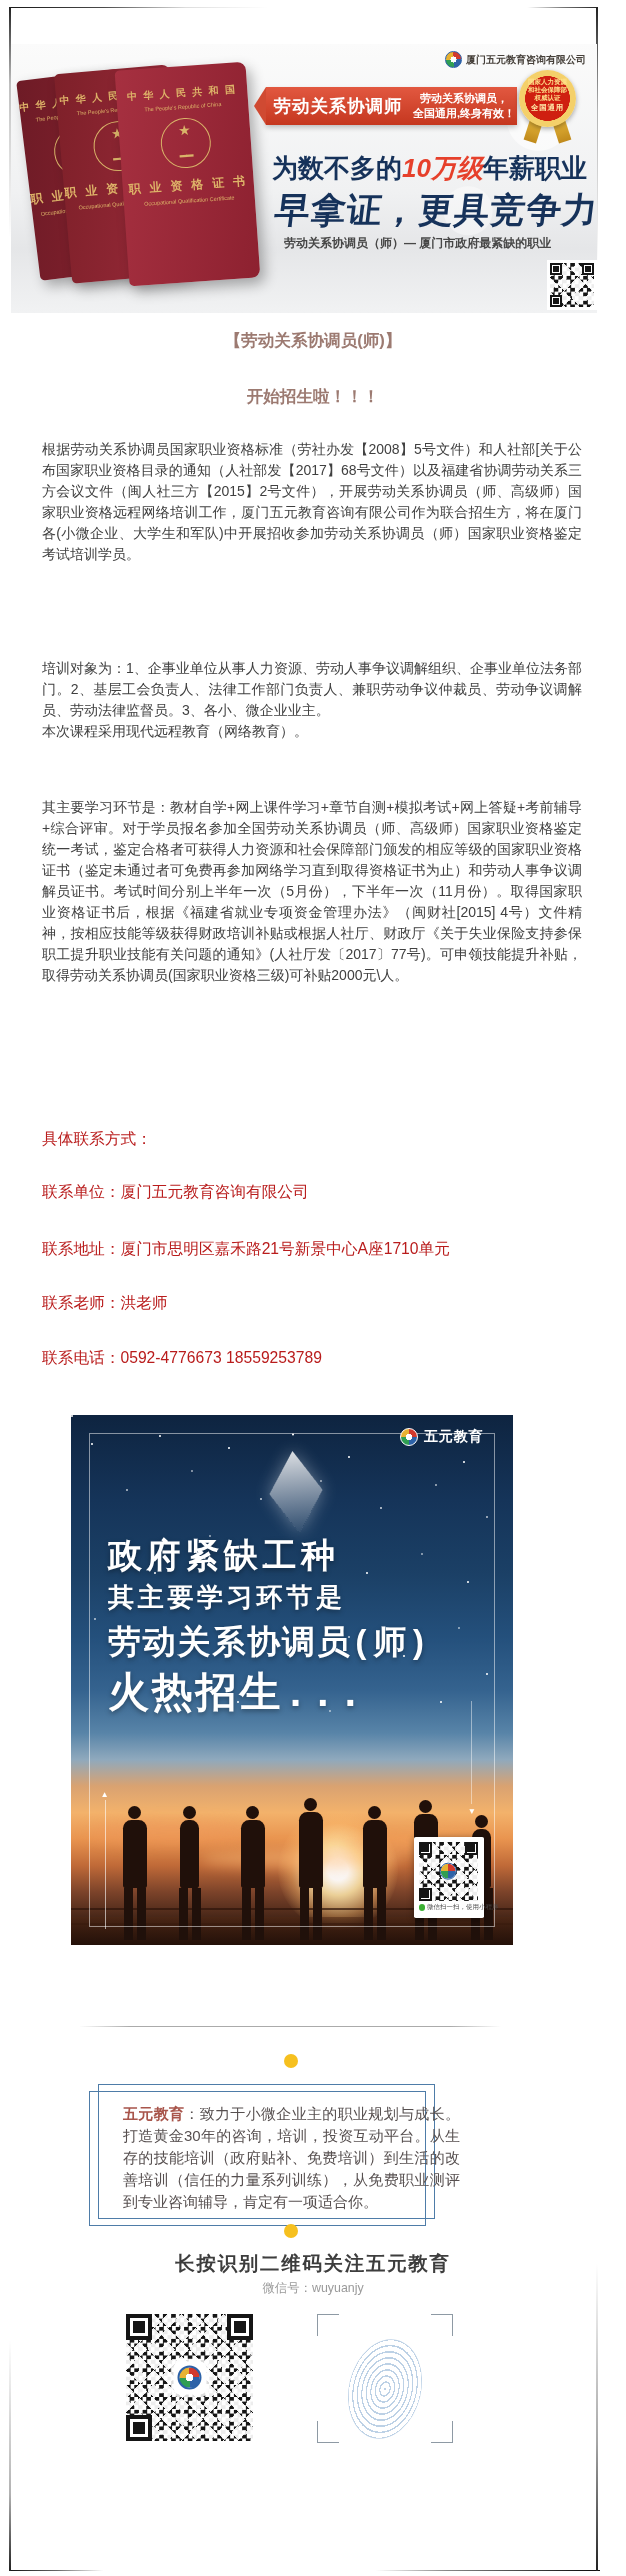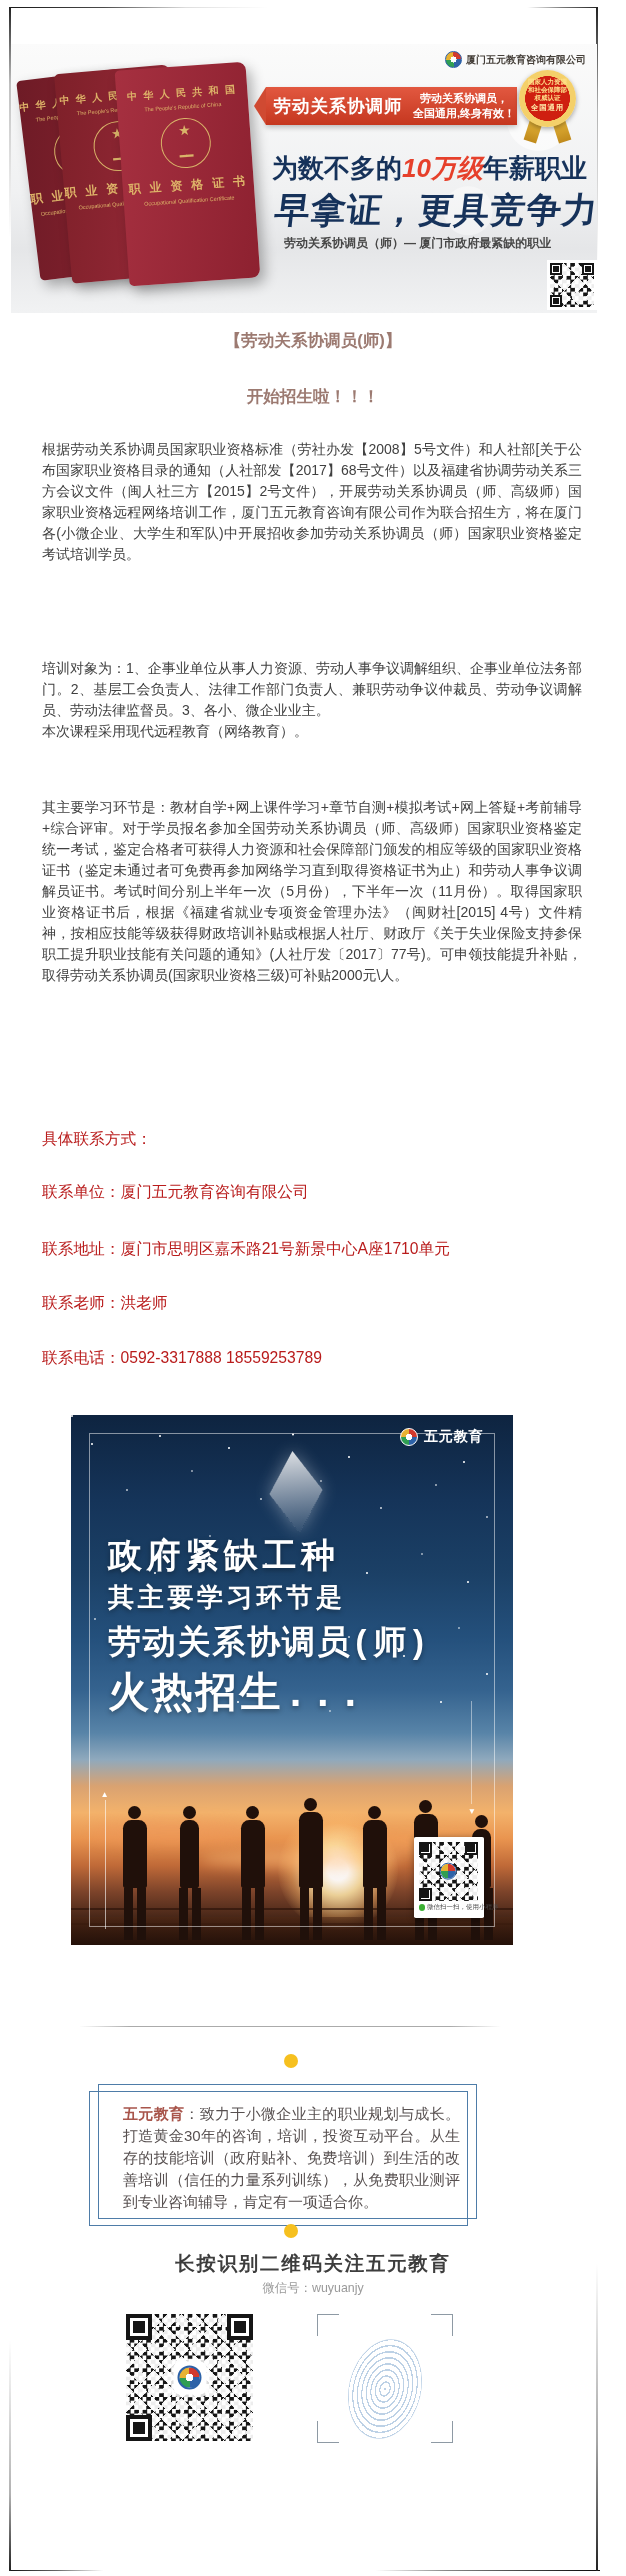--- a/index.html
+++ b/index.html
@@ -124,21 +124,21 @@
     background:#fff;border:1.8px solid #2d62a8;box-sizing:border-box;
     background-image:conic-gradient(#d23a2e 0 25%,#2d62a8 0 50%,#2f9e53 0 75%,#e8b232 0);background-clip:content-box;}
   .promo-qr-cap{margin-top:2.8px;font-size:6.5px;color:#4a4a4a;text-align:center;white-space:nowrap;}
   .wx-dot{display:inline-block;width:6.5px;height:6.5px;border-radius:50%;background:#3cb034;vertical-align:middle;margin-right:1.8px;}
 
   
   .divider{position:absolute;left:79px;top:2026px;width:422px;height:0.9px;
     background:linear-gradient(90deg,rgba(170,170,170,0),#ababab 12%,#ababab 88%,rgba(170,170,170,0));}
   .dot{position:absolute;left:284px;width:14px;height:14px;border-radius:50%;background:#f6c01f;}
   .dot1{top:2054px;} .dot2{top:2224px;}
-  .about-box{position:absolute;left:98px;top:2084px;width:379px;height:135px;border:1.8px solid #4e7ca8;background:#fff;box-sizing:border-box;}
+  .about-box{position:absolute;left:98px;top:2084px;width:337px;height:135px;border:1.8px solid #4e7ca8;background:#fff;box-sizing:border-box;}
   .about-box::before{content:'';position:absolute;left:-10px;top:5.5px;width:100%;height:100%;border:1.8px solid #4e7ca8;pointer-events:none;}
   .about-text{position:absolute;left:24px;top:18.4px;width:337px;font-size:15px;line-height:22px;color:#575050;text-align:justify;}
   .about-brand{color:#a8554b;font-weight:bold;}
   .follow-line{position:absolute;left:0;width:100%;top:2250px;text-align:center;font-size:19.4px;font-weight:bold;color:#3d3d3d;letter-spacing:1.8px;}
   .wechat-id{position:absolute;left:0;width:100%;top:2280px;text-align:center;font-size:12.4px;color:#9a9a9a;}
   .qr-big{position:absolute;left:126px;top:2314px;width:127px;height:127px;}
   .qr-big .fd{width:26px;height:26px;border-width:4.6px;}
   .qr-big .fd::after{inset:2.8px;}
   .qr-big-logo{position:absolute;left:50%;top:50%;transform:translate(-50%,-50%);width:33px;height:33px;background:#fff;border-radius:6.5px;
     display:flex;align-items:center;justify-content:center;box-shadow:0 0 0 2.8px rgba(255,255,255,.85);}
@@ -225,21 +225,21 @@
   <div class="art-title">【劳动关系协调员(师)】</div>
   <div class="art-sub">开始招生啦！！！</div>
   <div class="para p1">根据劳动关系协调员国家职业资格标准（劳社办发【2008】5号文件）和人社部[关于公布国家职业资格目录的通知（人社部发【2017】68号文件）以及福建省协调劳动关系三方会议文件（闽人社三方【2015】2号文件），开展劳动关系协调员（师、高级师）国家职业资格远程网络培训工作，厦门五元教育咨询有限公司作为联合招生方，将在厦门各(小微企业、大学生和军队)中开展招收参加劳动关系协调员（师）国家职业资格鉴定考试培训学员。</div>
   <div class="para p2">培训对象为：1、企事业单位从事人力资源、劳动人事争议调解组织、企事业单位法务部门。2、基层工会负责人、法律工作部门负责人、兼职劳动争议仲裁员、劳动争议调解员、劳动法律监督员。3、各小、微企业业主。
 本次课程采用现代远程教育（网络教育）。</div>
   <div class="para p3">其主要学习环节是：教材自学+网上课件学习+章节自测+模拟考试+网上答疑+考前辅导+综合评审。对于学员报名参加全国劳动关系协调员（师、高级师）国家职业资格鉴定统一考试，鉴定合格者可获得人力资源和社会保障部门颁发的相应等级的国家职业资格证书（鉴定未通过者可免费再参加网络学习直到取得资格证书为止）和劳动人事争议调解员证书。考试时间分别上半年一次（5月份），下半年一次（11月份）。取得国家职业资格证书后，根据《福建省就业专项资金管理办法》（闽财社[2015] 4号）文件精神，按相应技能等级获得财政培训补贴或根据人社厅、财政厅《关于失业保险支持参保职工提升职业技能有关问题的通知》(人社厅发〔2017〕77号)。可申领技能提升补贴，取得劳动关系协调员(国家职业资格三级)可补贴2000元\人。</div>
   <div class="contact ch">具体联系方式：</div>
   <div class="contact c1">联系单位：厦门五元教育咨询有限公司</div>
   <div class="contact c2">联系地址：厦门市思明区嘉禾路21号新景中心A座1710单元</div>
   <div class="contact c3">联系老师：洪老师</div>
-  <div class="contact c4">联系电话：0592-3317888  18559253789</div>
+  <div class="contact c4">联系电话：0592-4776673  18559253789</div>
 
   <div class="promo">
     <div class="stars"></div>
     <div class="kite"></div>
     <div class="promo-sun"></div>
     <div class="cloud cloud1"></div>
     <div class="cloud cloud2"></div>
     <div class="cloud cloud3"></div>
     <div class="rail rail1"></div>
     <div class="rail rail2"></div>

